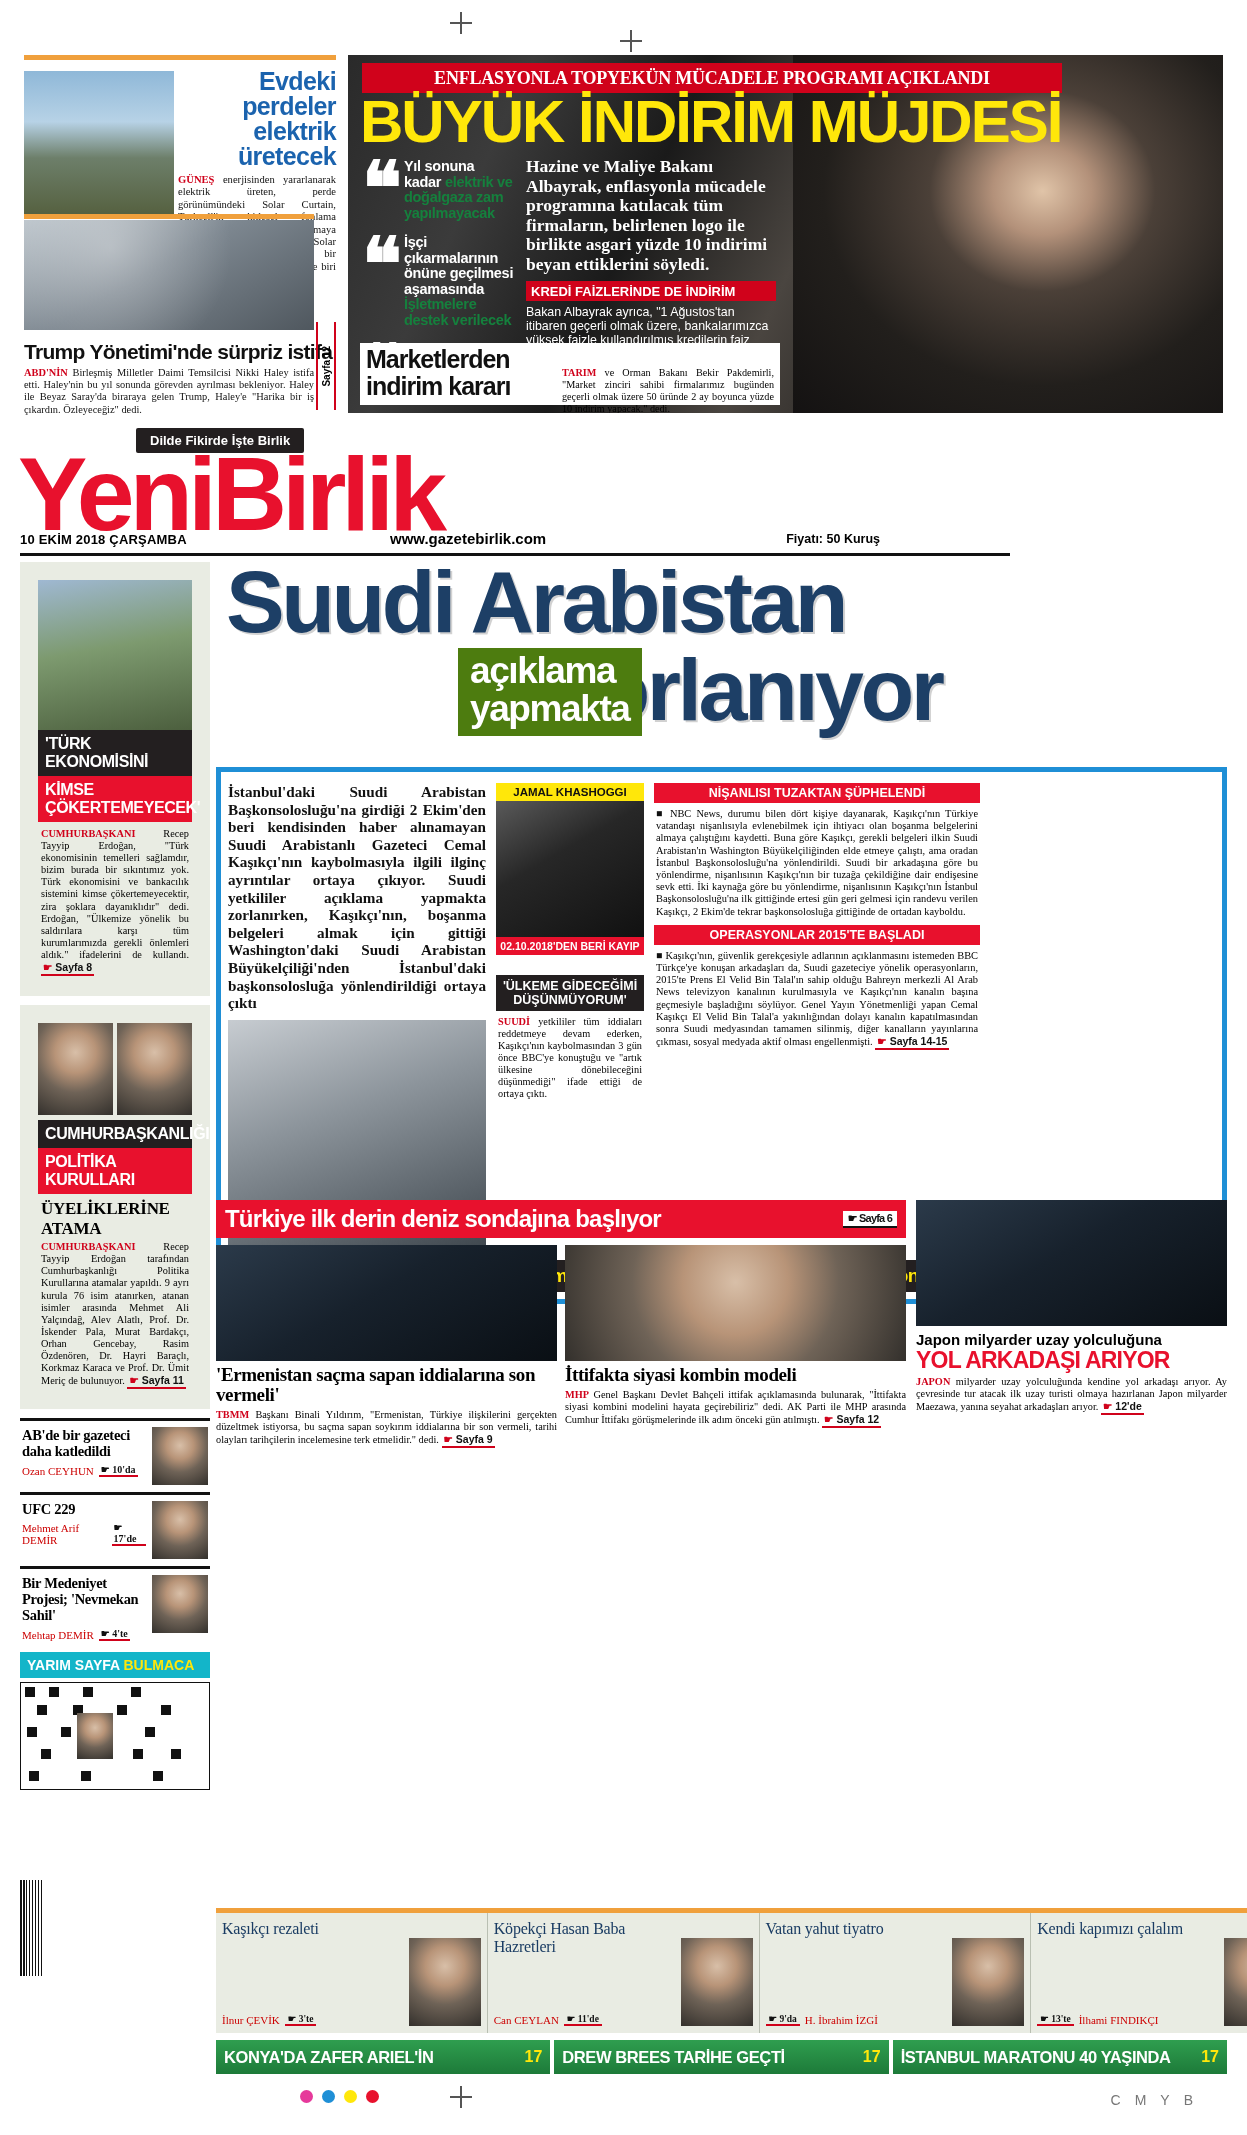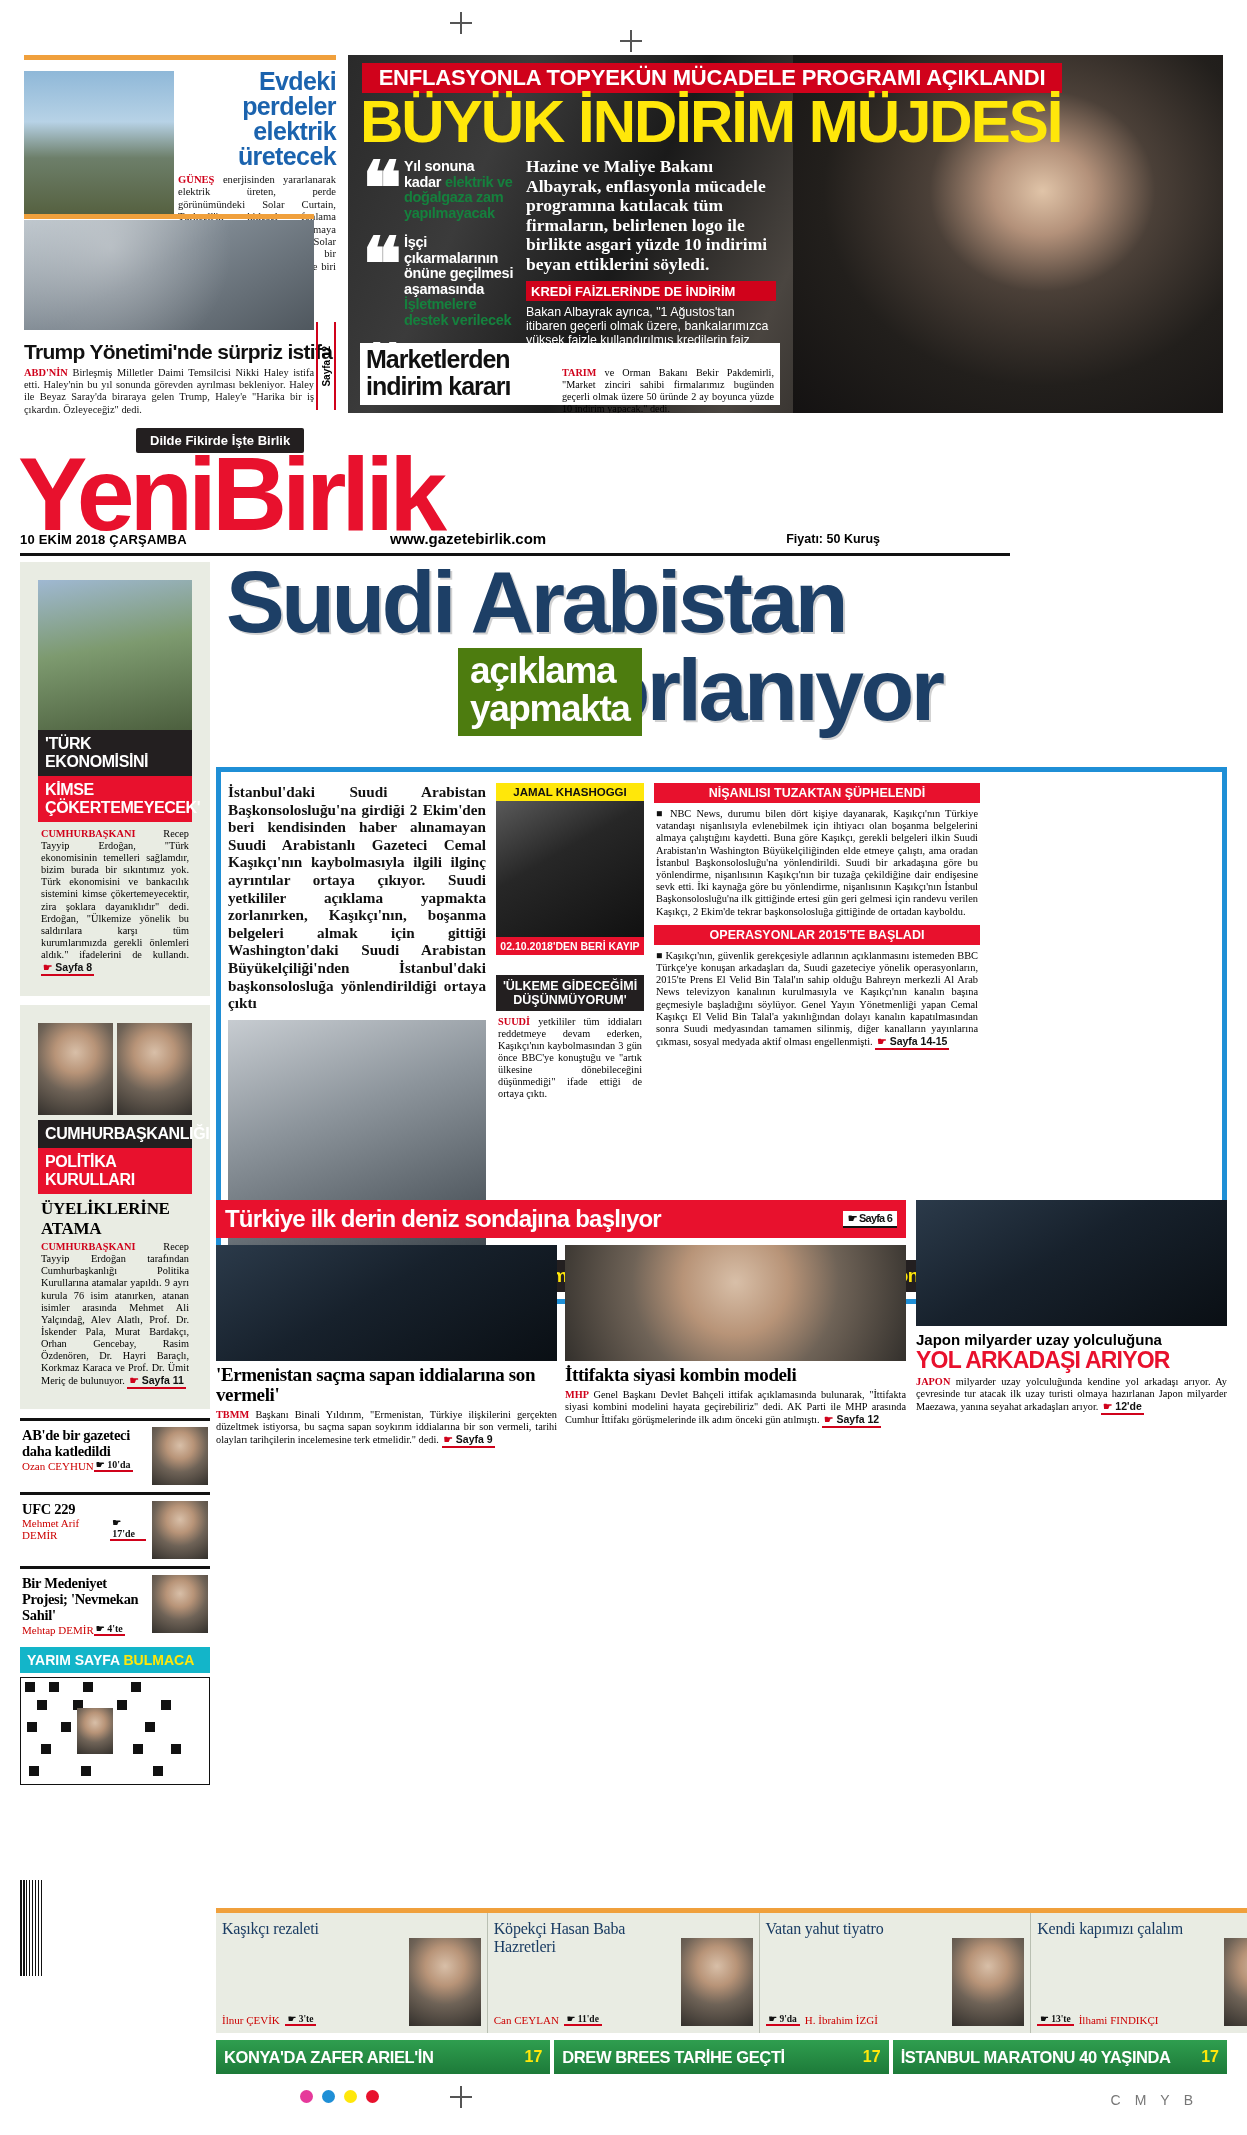--- a/index.html
+++ b/index.html
@@ -108,21 +108,21 @@
   #tr-photo::after{
     content:""; position:absolute; inset:0;
     background:
       linear-gradient(115deg,#2a2a2a 0%, #3b3b3b 18%, #1a1a1a 35%, #4a4540 52%, #1f1d1b 70%, #2d2a27 100%);
   }
   #tr-banner{
     position:absolute; left:14px; top:8px; width:700px; height:30px;
     background:#d0021b; display:flex; align-items:center; justify-content:center;
   }
   #tr-banner span{
-    color:#fff; font-weight:bold; font-size:22px; letter-spacing:-.2px;
+    color:#fff; font-weight:bold; font-size:18px; letter-spacing:-.2px;font-family:Liberation Serif, serif;
   }
   #tr-head{
     position:absolute; left:12px; top:38px; width:720px;
     color:#ffe70a; font-weight:bold; font-size:60px; line-height:58px;
     letter-spacing:-2px;
   }
   #tr-bullets{ position:absolute; left:14px; top:104px; width:152px; }
   .bullet{ position:relative; margin-bottom:14px; padding-left:42px; min-height:52px; }
   .bullet .q{
     position:absolute; left:0; top:2px; width:30px; height:38px;
@@ -233,21 +233,21 @@
     border-top:3px solid #111; padding:6px 2px 7px 2px; display:flex; gap:6px;
     align-items:flex-start;
   }
   .mini .txt{ flex:1; }
   .mini .mt{
     font-family:"Liberation Serif",serif; font-weight:bold; font-size:14.5px;
     line-height:16px; letter-spacing:-.3px;
   }
   .mini .mn{
     font-family:"Liberation Serif",serif; font-size:11px; color:#c00;
-    display:flex; align-items:center;
+    margin-top:5px; display:flex; gap:5px; align-items:center;
   }
   .mini .mpic{ width:56px; height:58px; flex:0 0 56px; }
   .pg-red{
     font-weight:bold; font-size:10px; color:#111; border-bottom:2px solid #d0021b;
     padding:0 2px;
   }
   #bulmaca-band{
     margin-top:4px; background:#13b5c9; color:#fff; font-weight:bold;
     font-size:14px; padding:5px 7px;
   }

